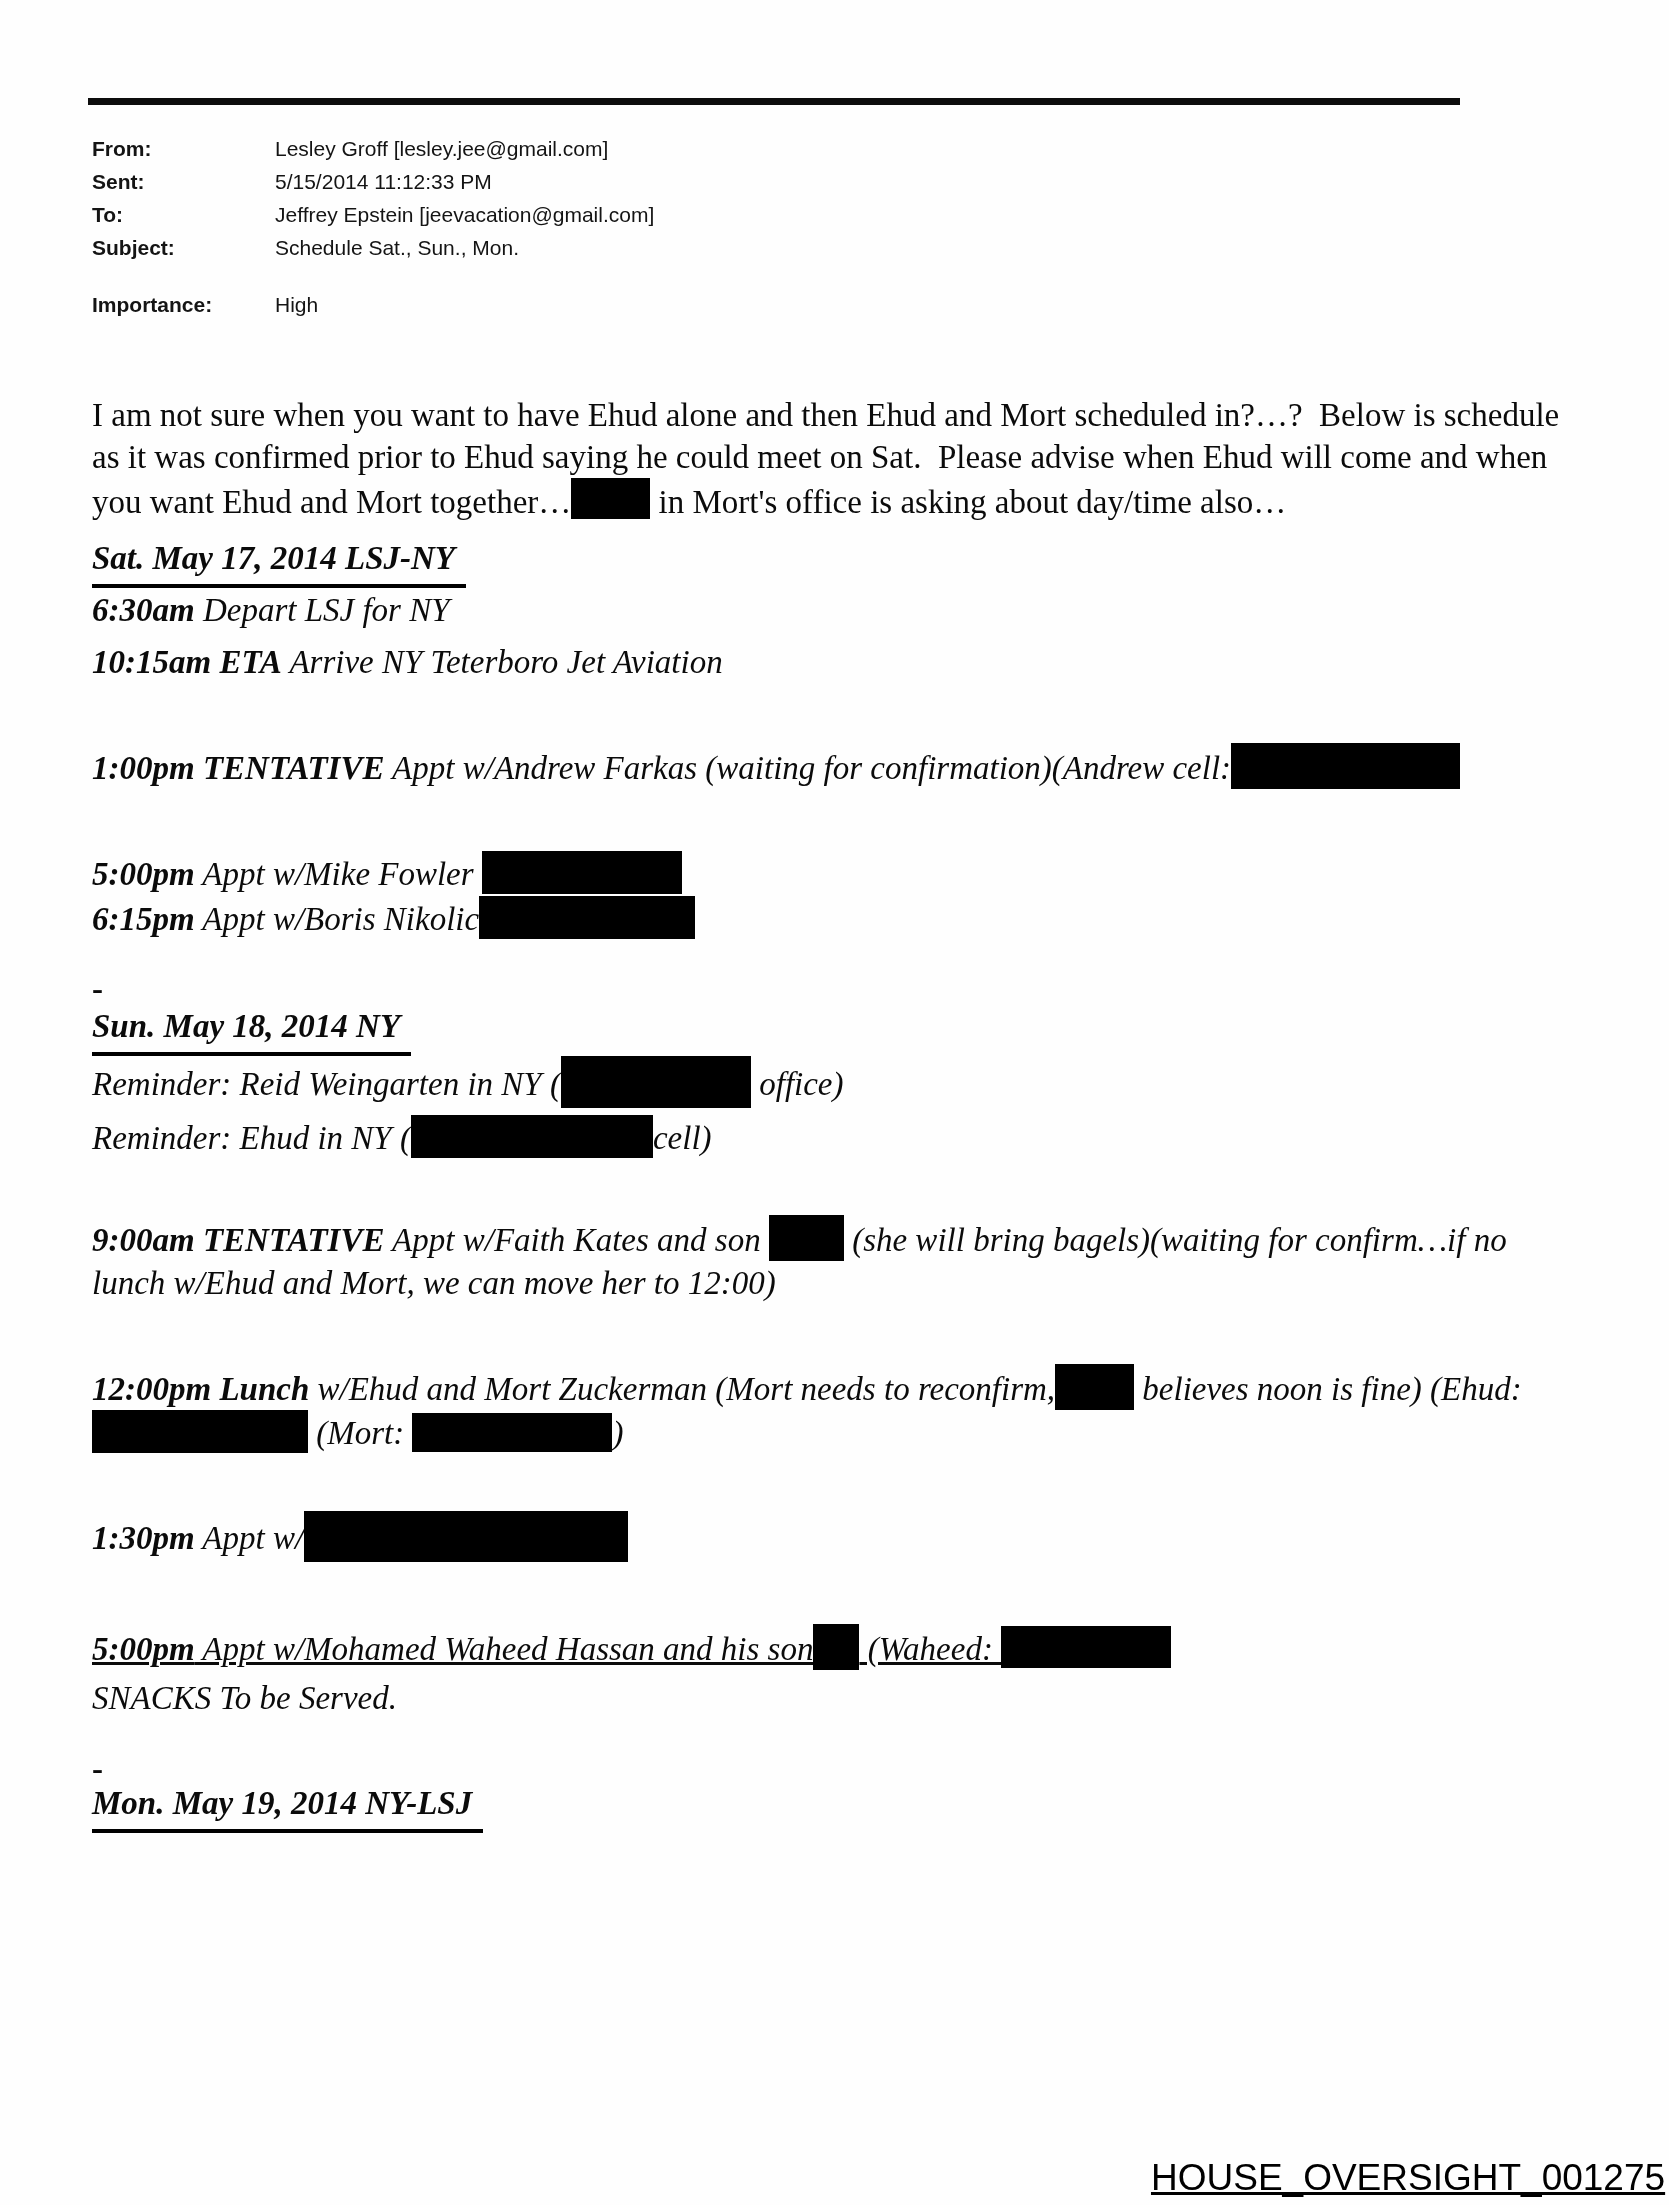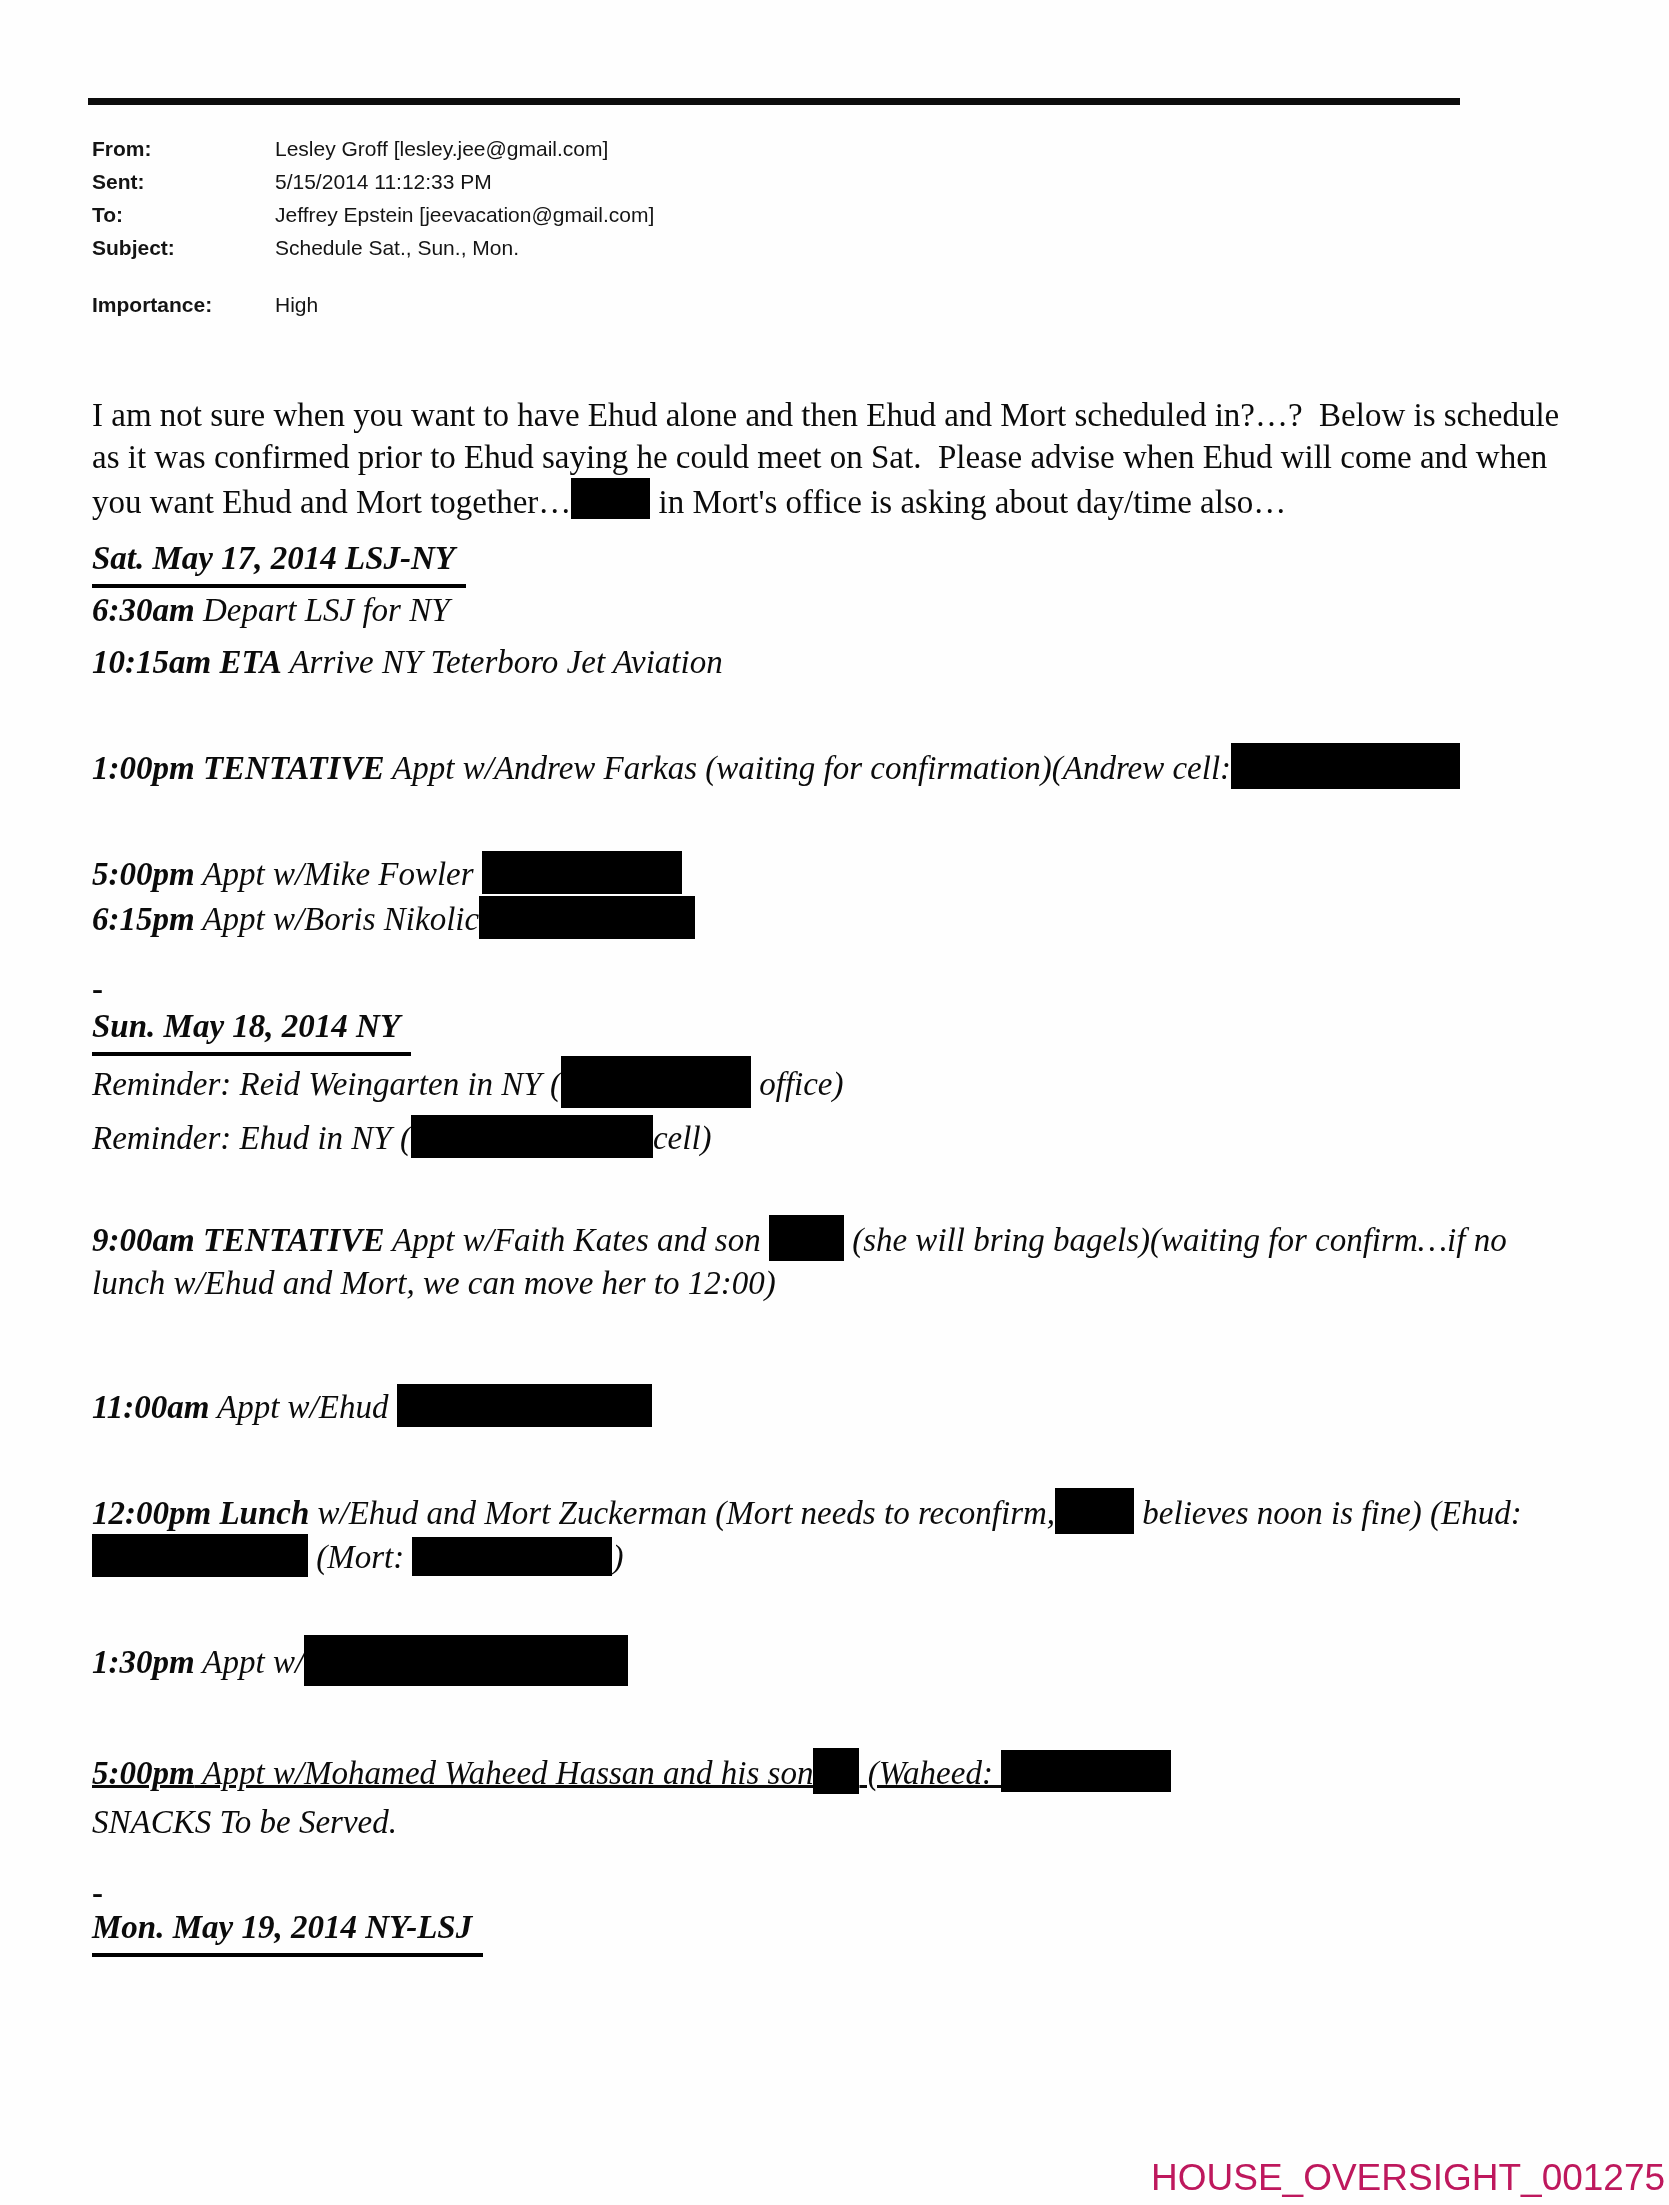--- a/index.html
+++ b/index.html
@@ -29,21 +29,21 @@
   .heading { font-weight:700; font-size:33px; }
   .heading .hd { display:inline-block; border-bottom:4.6px solid #000; padding:0 10.5px 3.9px 0; }
   .dash-line { line-height:26px; font-weight:700; font-style:normal; }
   .line { }
   .seg-b { font-weight:700; }
   .seg-i { }
   .seg-r { font-style:normal; }
   .redact { display:inline-block; background:#000; }
   .bates {
     position:absolute; top:2157px; right:3.9px;
-    font-family:"Liberation Sans", sans-serif; font-size:37px; color:#be185d;
+    font-family:"Liberation Sans", sans-serif; font-size:37px; color:#000000;text-decoration:underline;
   }
 </style>
 </head>
 <body>
 
 <div class="page">
   <div class="top-rule"></div>
 
   <div class="email-header">
     <div id="header-rows">
@@ -77,21 +77,20 @@
       <div class="line" style="margin-top: 1.3px;"><span class="seg-b">6:30am</span><span class="seg-i"> Depart LSJ for NY</span></div>
       <div class="line" style="margin-top: 8.5px;"><span class="seg-b">10:15am ETA</span><span class="seg-i"> Arrive NY Teterboro Jet Aviation</span></div>
       <div class="line" style="margin-top: 59px;"><span class="seg-b">1:00pm TENTATIVE</span><span class="seg-i"> Appt w/Andrew Farkas (waiting for confirmation)(Andrew cell:</span><span class="redact" style="width: 229px; height: 46px; vertical-align: -10.5px;"></span></div>
       <div class="line" style="margin-top: 62px;"><span class="seg-b">5:00pm</span><span class="seg-i"> Appt w/Mike Fowler </span><span class="redact" style="width: 200px; height: 43px; vertical-align: -9.2px;"></span></div>
       <div class="line" style=""><span class="seg-b">6:15pm</span><span class="seg-i"> Appt w/Boris Nikolic</span><span class="redact" style="width: 216px; height: 43px; vertical-align: -9.2px;"></span></div>
       <div class="dash-line" style="margin-top: 35px;">-</div>
       <div class="heading" style="margin-top: 3.3px;"><span class="hd">Sun. May 18, 2014 NY</span></div>
       <div class="line"><span class="seg-i">Reminder: Reid Weingarten in NY (</span><span class="redact" style="width: 190px; height: 52px; vertical-align: -13px;"></span><span class="seg-i"> office)</span></div>
       <div class="line" style="margin-top: 6.5px;"><span class="seg-i">Reminder: Ehud in NY (</span><span class="redact" style="width: 242px; height: 43px; vertical-align: -9.2px;"></span><span class="seg-i">cell)</span></div>
       <div class="line" style="margin-top: 56px;"><span class="seg-b">9:00am TENTATIVE</span><span class="seg-i"> Appt w/Faith Kates and son </span><span class="redact" style="width: 75px; height: 46px; vertical-align: -10.5px;"></span><span class="seg-i"> (she will bring bagels)(waiting for confirm…if no</span><br><span class="seg-i">lunch w/Ehud and Mort, we can move her to 12:00)</span></div>
-      <div class="line" style="margin-top: 79px;"><span class="seg-b">11:00am</span><span class="seg-i"> Appt w/Ehud </span><span class="redact" style="width: 255px; height: 43px; vertical-align: -9.2px;"></span></div>
       <div class="line" style="margin-top: 59px;"><span class="seg-b">12:00pm Lunch</span><span class="seg-i"> w/Ehud and Mort Zuckerman (Mort needs to reconfirm,</span><span class="redact" style="width: 79px; height: 46px; vertical-align: -10.5px;"></span><span class="seg-i"> believes noon is fine) (Ehud:</span><br><span class="redact" style="width: 216px; height: 43px; vertical-align: -9.2px;"></span><span class="seg-i"> (Mort: </span><span class="redact" style="width: 200px; height: 39px; vertical-align: -7.9px;"></span><span class="seg-i">)</span></div>
       <div class="line" style="margin-top: 56px;"><span class="seg-b">1:30pm</span><span class="seg-i"> Appt w/</span><span class="redact" style="width: 324px; height: 51px; vertical-align: -13px;"></span></div>
       <div class="line" style="margin-top: 62px; text-decoration: underline;"><span class="seg-b">5:00pm</span><span class="seg-i"> Appt w/Mohamed Waheed Hassan and his son</span><span class="redact" style="width: 46px; height: 46px; vertical-align: -10.5px;"></span><span class="seg-i"> (Waheed: </span><span class="redact" style="width: 170px; height: 42px; vertical-align: -8.5px;"></span></div>
       <div class="line" style="margin-top: 6.5px;"><span class="seg-i">SNACKS To be Served.</span></div>
       <div class="dash-line" style="margin-top: 36px;">-</div>
       <div class="heading"><span class="hd">Mon. May 19, 2014 NY-LSJ</span></div>
     </div>
 
   <div class="bates">HOUSE_OVERSIGHT_001275</div>
 </div>

